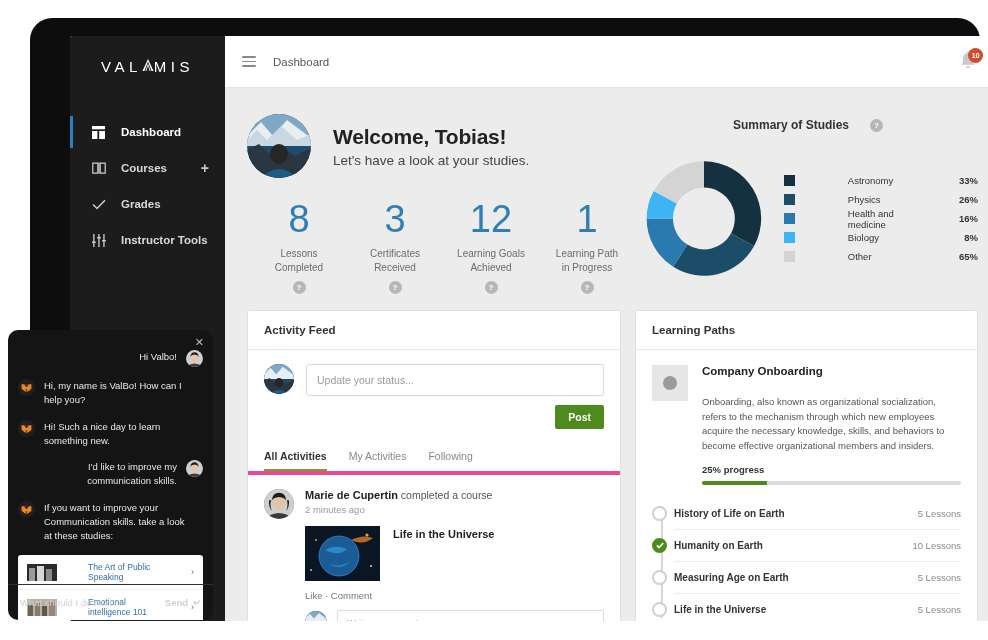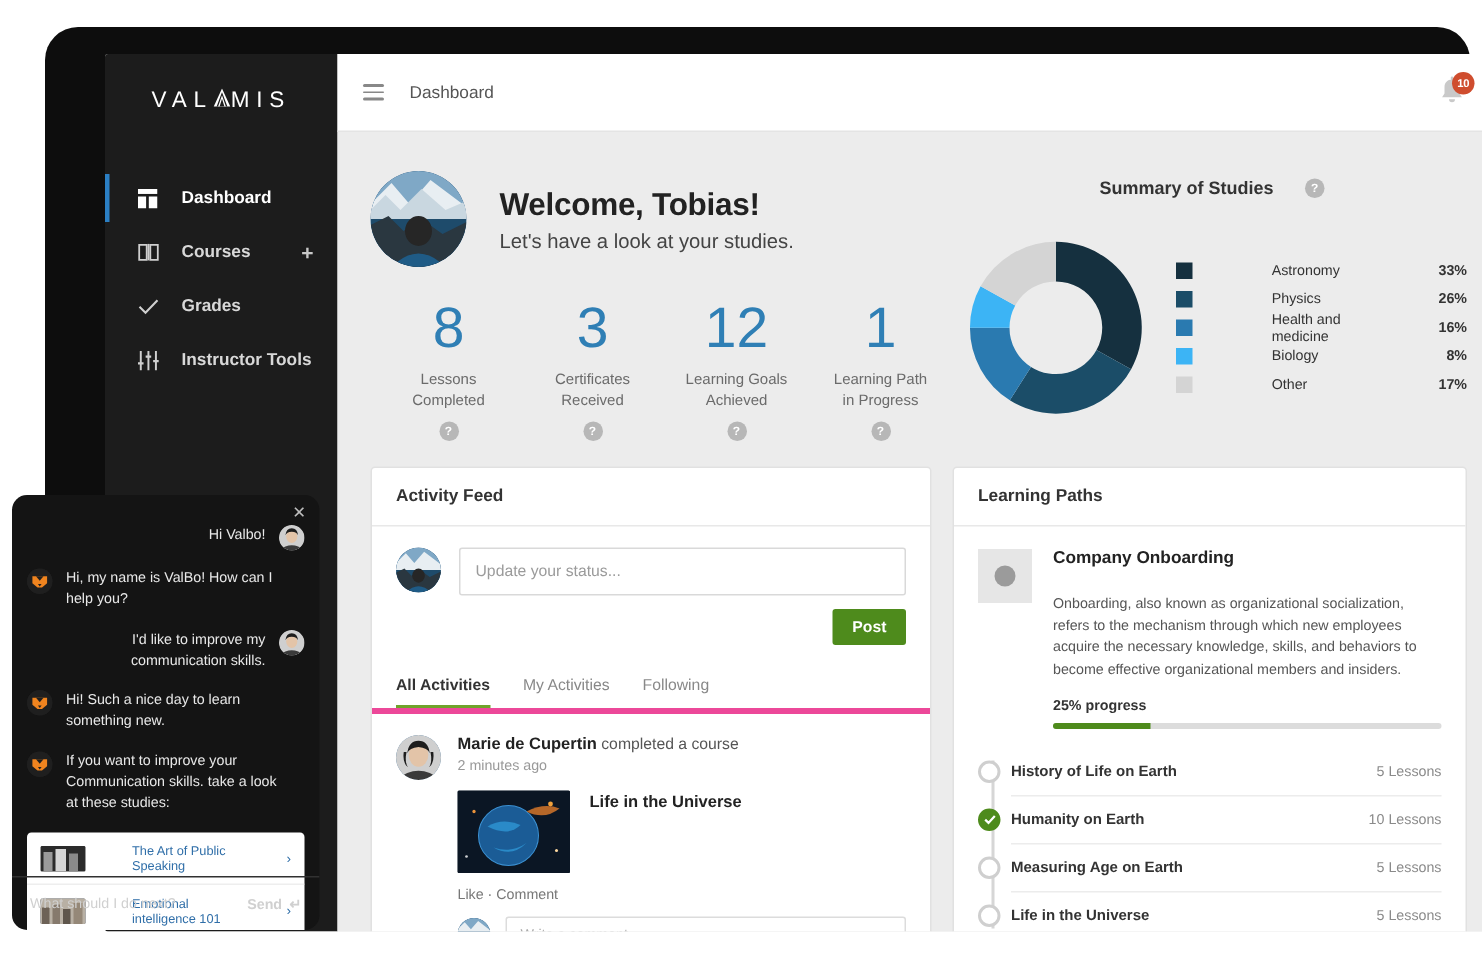--- a/index.html
+++ b/index.html
@@ -380,21 +380,21 @@
                     <span class="legend-val">16%</span>
                   </div>
                   <div class="legend-row">
                     <span class="sw" style="background:#3cb4f5"></span>
                     <span class="legend-name">Biology</span>
                     <span class="legend-val">8%</span>
                   </div>
                   <div class="legend-row">
                     <span class="sw" style="background:#d4d4d4"></span>
                     <span class="legend-name">Other</span>
-                    <span class="legend-val">17%</span>
+                    <span class="legend-val">65%</span>
                   </div>
                 </div>
             </div>
           </div>
         </div>
 
         <div class="cards">
 
           <div class="card col-left">
             <div class="card-head">Activity Feed</div>
@@ -574,20 +574,31 @@
           <span class="bot-av">
             <svg width="17" height="17" viewBox="0 0 17 17">
               <circle cx="8.5" cy="8.5" r="8.5" fill="#1f1f1f"></circle>
               <path d="M3.6 5.2h9.8v4.6L10 12.6H7L3.6 9.8z" fill="#f0841f"></path>
               <path d="M6 5.2l2.5 3 2.5-3z" fill="#1f1f1f"></path>
               <path d="M7.3 10.4h2.4l-1.2 1.6z" fill="#1f1f1f"></path>
             </svg>
           </span>
           <span class="msg-txt">Hi, my name is ValBo! How can I help you?</span>
         </div>
+        <div class="msg">
+          <span class="bot-av">
+            <svg width="17" height="17" viewBox="0 0 17 17">
+              <circle cx="8.5" cy="8.5" r="8.5" fill="#1f1f1f"></circle>
+              <path d="M3.6 5.2h9.8v4.6L10 12.6H7L3.6 9.8z" fill="#f0841f"></path>
+              <path d="M6 5.2l2.5 3 2.5-3z" fill="#1f1f1f"></path>
+              <path d="M7.3 10.4h2.4l-1.2 1.6z" fill="#1f1f1f"></path>
+            </svg>
+          </span>
+          <span class="msg-txt">Hi! Such a nice day to learn something new.</span>
+        </div>
         <div class="msg me">
           <span class="msg-txt">I'd like to improve my communication skills.</span>
           <span class="me-av">
             <svg width="17" height="17" viewBox="0 0 64 64">
               <defs>
                 <clipPath id="cm">
                   <circle cx="32" cy="32" r="32"></circle>
                 </clipPath>
               </defs>
               <g clip-path="url(#cm)">
@@ -601,31 +612,20 @@
         </div>
         <div class="msg">
           <span class="bot-av">
             <svg width="17" height="17" viewBox="0 0 17 17">
               <circle cx="8.5" cy="8.5" r="8.5" fill="#1f1f1f"></circle>
               <path d="M3.6 5.2h9.8v4.6L10 12.6H7L3.6 9.8z" fill="#f0841f"></path>
               <path d="M6 5.2l2.5 3 2.5-3z" fill="#1f1f1f"></path>
               <path d="M7.3 10.4h2.4l-1.2 1.6z" fill="#1f1f1f"></path>
             </svg>
           </span>
-          <span class="msg-txt">Hi! Such a nice day to learn something new.</span>
-        </div>
-        <div class="msg">
-          <span class="bot-av">
-            <svg width="17" height="17" viewBox="0 0 17 17">
-              <circle cx="8.5" cy="8.5" r="8.5" fill="#1f1f1f"></circle>
-              <path d="M3.6 5.2h9.8v4.6L10 12.6H7L3.6 9.8z" fill="#f0841f"></path>
-              <path d="M6 5.2l2.5 3 2.5-3z" fill="#1f1f1f"></path>
-              <path d="M7.3 10.4h2.4l-1.2 1.6z" fill="#1f1f1f"></path>
-            </svg>
-          </span>
           <span class="msg-txt">If you want to improve your Communication skills. take a look at these studies:</span>
         </div>
       </div>
     <div class="sugg" id="sugg">
         <div class="sugg-item">
           <span class="sugg-thumb">
             <svg width="30" height="17" viewBox="0 0 30 17">
               <rect width="30" height="17" fill="#2b2b2b"></rect>
               <rect x="2" y="4" width="6" height="13" fill="#9a9a9a"></rect>
               <rect x="10" y="2" width="7" height="15" fill="#d6d6d6"></rect>

